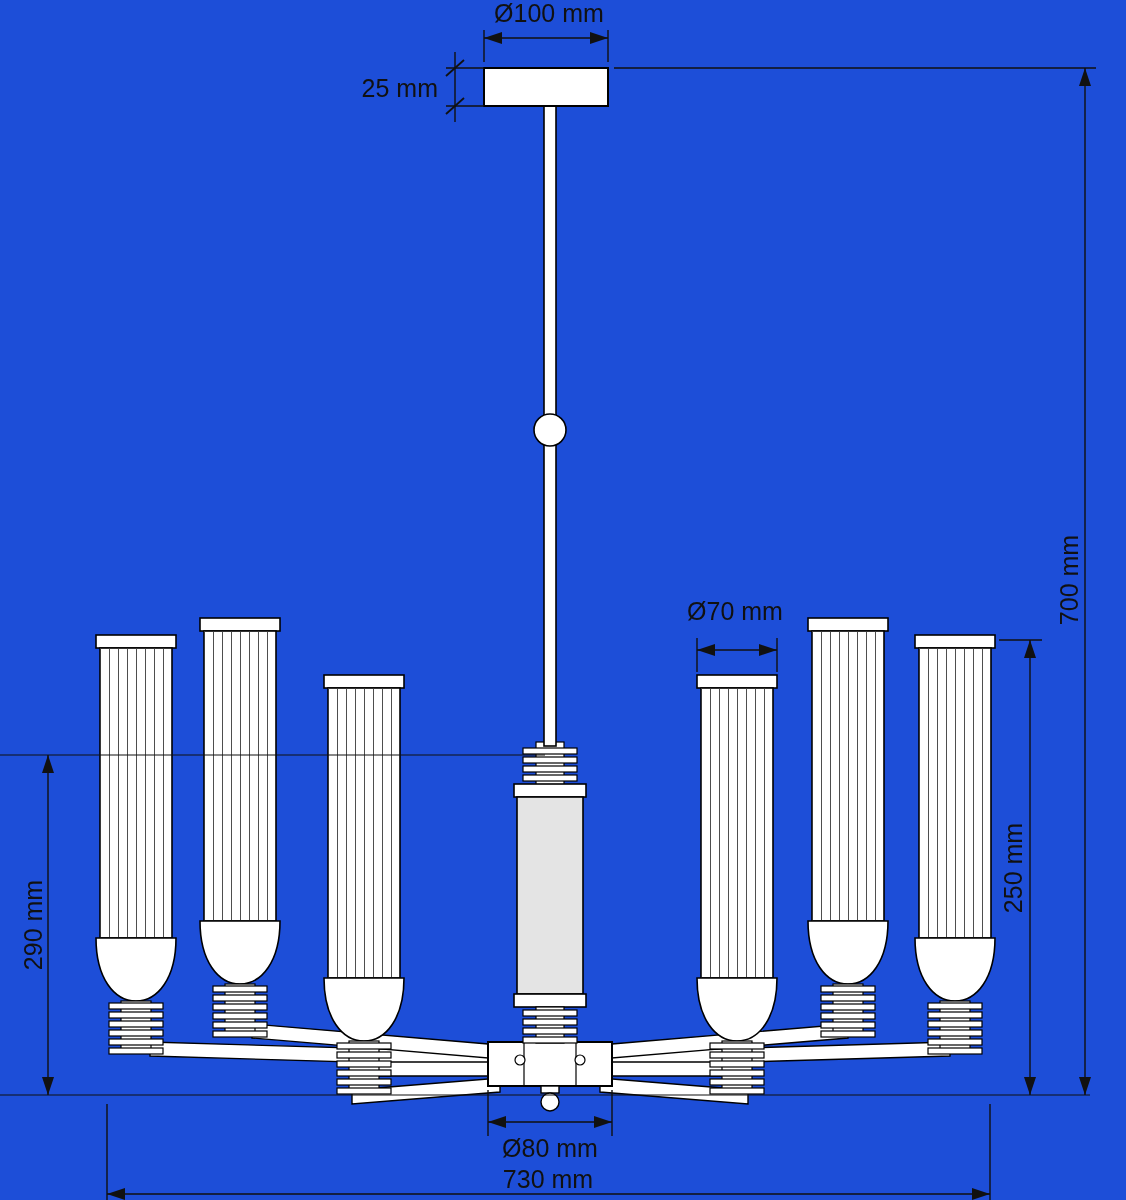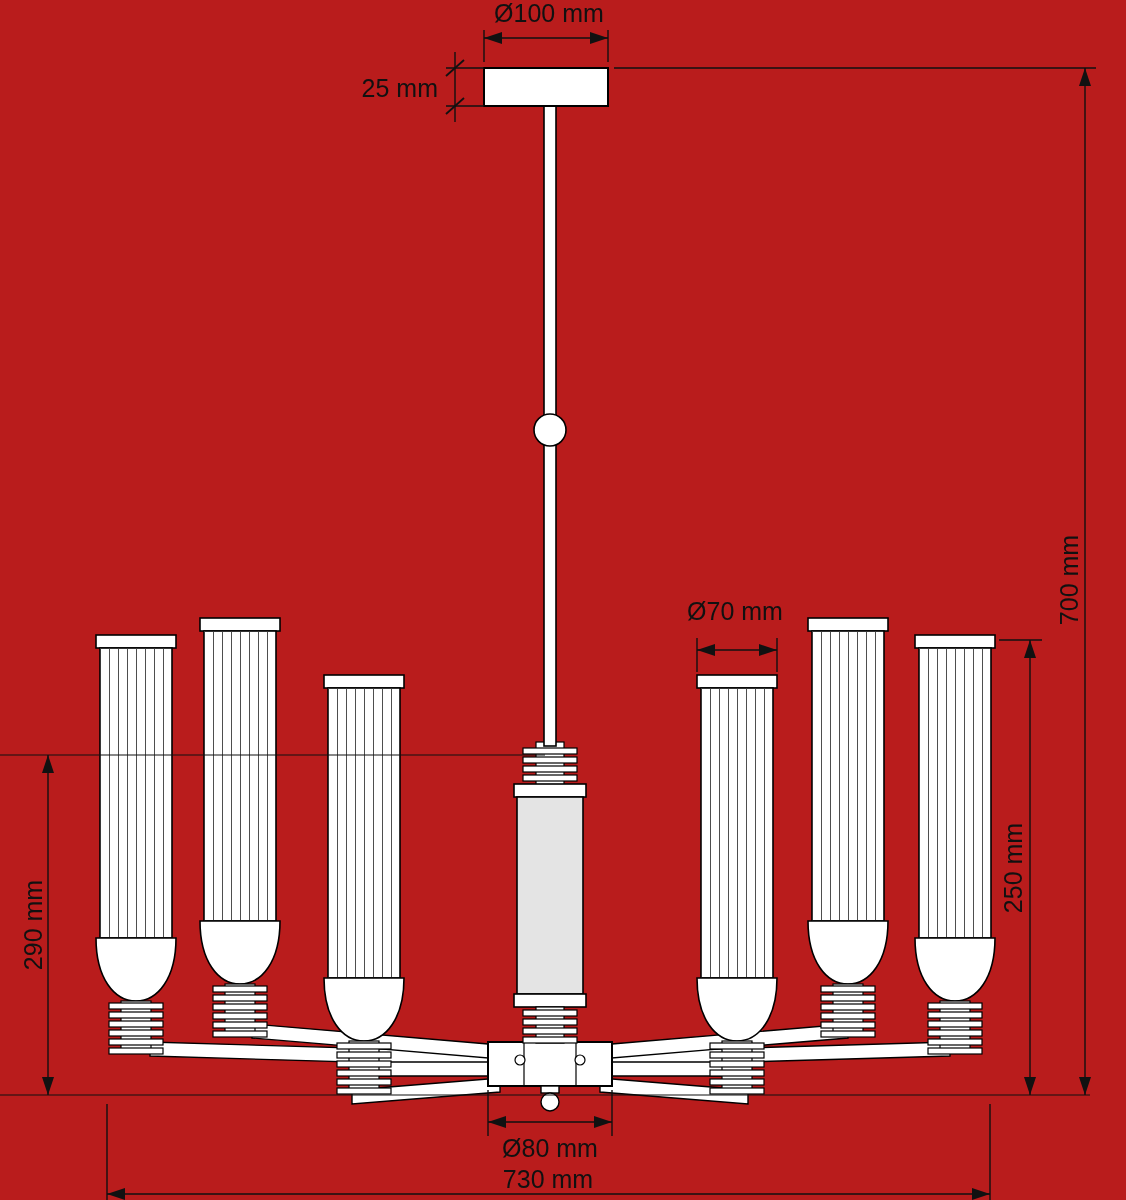--- a/index.html
+++ b/index.html
@@ -1,18 +1,18 @@
 <!DOCTYPE html>
 <html><head>
 <meta charset="utf-8">
 <style>
   html, body { margin: 0; padding: 0; background: #ffffff; }
   .stage {
     width: 1126px; height: 1200px; position: relative;
-    background: #b91c1c; overflow: hidden;
+    background: #1d4ed8; overflow: hidden;
     font-family: "Liberation Sans", sans-serif;
   }
   .dim-label {
     font-family: "Liberation Sans", sans-serif;
     font-size: 25px;
     fill: #111111;
   }
   svg { display: block; }
 </style>
 </head>

